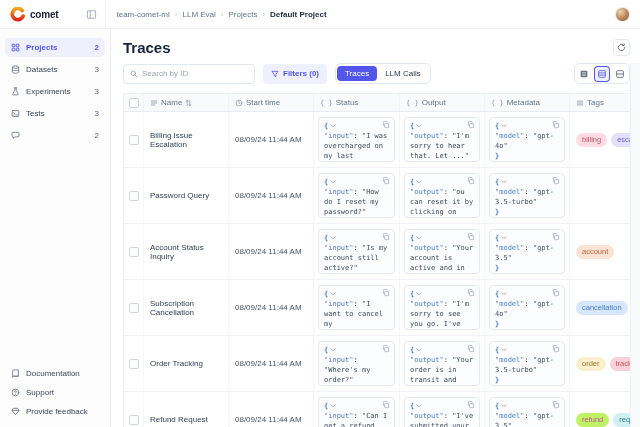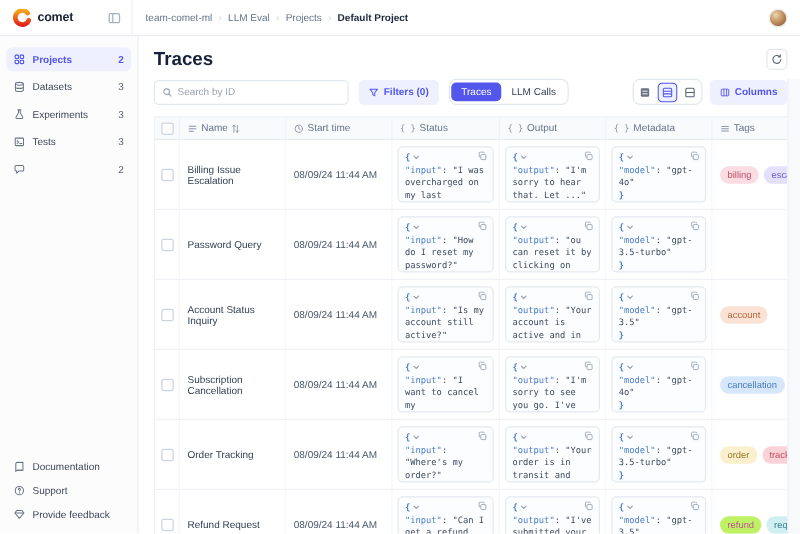--- a/index.html
+++ b/index.html
@@ -41,21 +41,21 @@
   .foot-item .nav-ico{ color:#6A7385; }
 
   
   .main{ position:absolute; top:29px; left:112px; right:0; bottom:0; background:#fff; padding:8px 0 0 11px; }
   .title-row{ display:flex; align-items:center; justify-content:space-between; padding-right:10px; height:20px;}
   .page-title{ font-size:15px; font-weight:700; color:#16213A; }
   .icon-btn{ width:17px; height:17px; border:1px solid #E4E8EF; border-radius:4px; background:#fff;
     display:flex; align-items:center; justify-content:center; color:#5B6478; cursor:pointer;}
 
   .toolbar{ display:flex; align-items:center; margin-top:6px; padding-right:10px; height:21px;}
-  .search{ width:156px; height:20px; border:1px solid #E2E8F0; border-radius:4px; background:#fff;
+  .search{ width:132px; height:20px; border:1px solid #E2E8F0; border-radius:4px; background:#fff;
     display:flex; align-items:center; gap:4px; padding:0 6px; color:#9AA4B2;}
   .search input{ border:0; outline:0; width:100%; font-size:8px; color:#334155; background:transparent;
     font-family:"Liberation Sans",sans-serif;}
   .search input::placeholder{ color:#9AA4B2; }
   .btn-soft{ height:20px; background:#EEF0FD; color:#5356EB; border:0; border-radius:4px; font-size:8px;
     font-weight:600; display:inline-flex; align-items:center; gap:4px; padding:0 8px; cursor:pointer;
     font-family:"Liberation Sans",sans-serif;}
   .ml8{ margin-left:8px; }
   .segmented{ margin-left:8px; height:21px; border:1px solid #E2E8F0; border-radius:6px; background:#fff;
     display:inline-flex; align-items:center; padding:1px; }
@@ -266,29 +266,20 @@
             <path d="M2 4.7h8M2 7.3h8"></path>
           </svg>
         </span>
       <span class="d-btn">
         <svg width="10" height="10" viewBox="0 0 12 12" fill="none" stroke="currentColor" stroke-width="1">
           <rect x="2" y="2" width="8" height="8" rx="1"></rect>
             <path d="M2 6h8"></path>
           </svg>
         </span>
     </div>
-    <button class="btn-soft columns-btn">
-      <span>
-        <svg width="8" height="8" viewBox="0 0 12 12" fill="none" stroke="currentColor" stroke-width="1.1">
-          <rect x="1.5" y="2" width="9" height="8" rx="1"></rect>
-            <path d="M4.7 2v8M7.9 2v8"></path>
-        </svg>
-        </span>
-      <span>Columns</span>
-    </button>
   </div>
 
   <div class="table">
     <div class="grid-row thead">
       <div class="th th-check">
         <span class="checkbox"></span>
       </div>
       <div class="th">
         <span class="th-ico">
           <svg width="8" height="8" viewBox="0 0 12 12" stroke="currentColor" stroke-width="1.2" stroke-linecap="round" fill="none">

